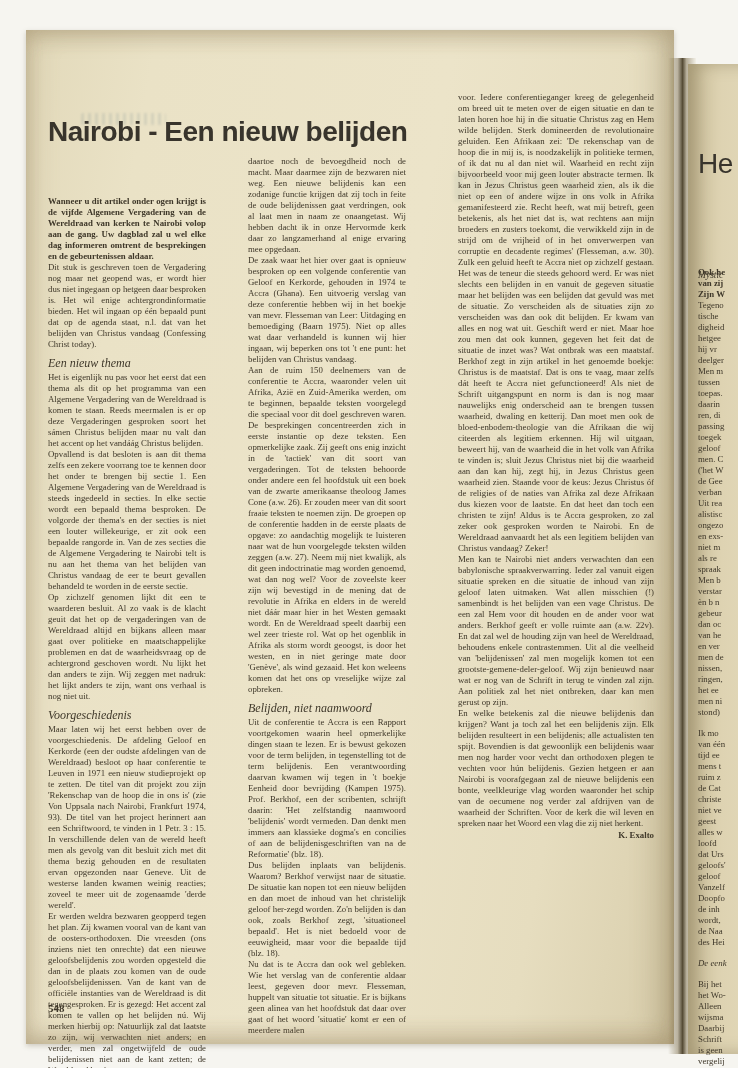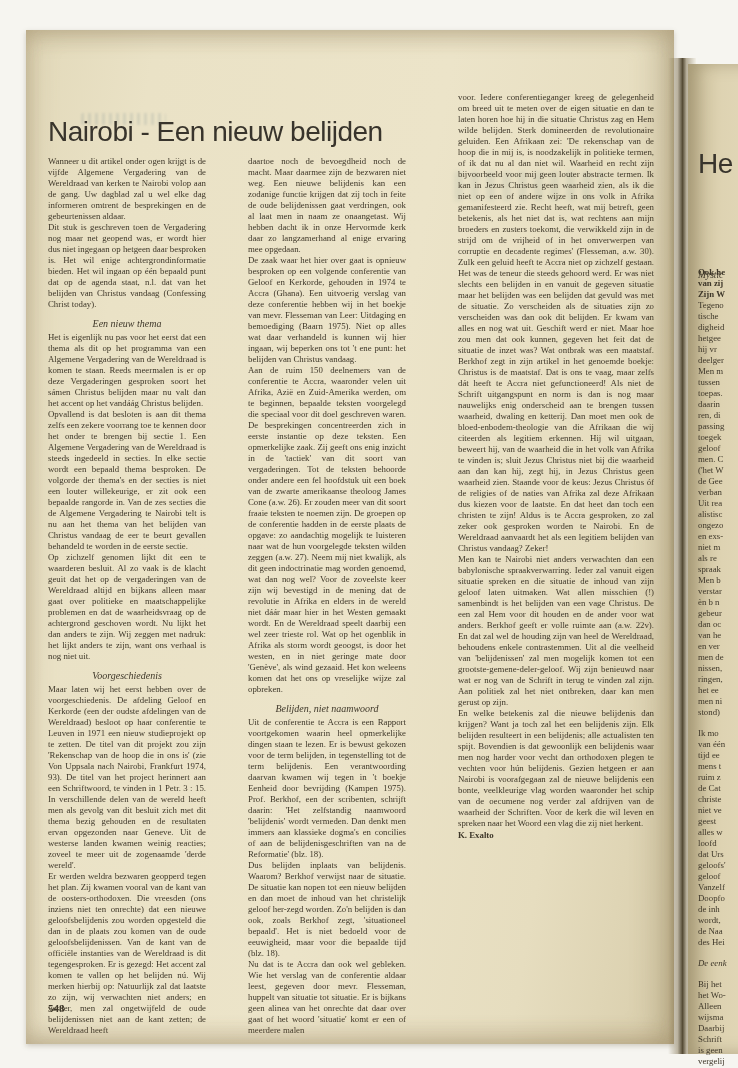--- a/index.html
+++ b/index.html
@@ -10,33 +10,33 @@
   .left-page{position:absolute;left:26px;top:30px;width:648px;height:1014px;
     background:linear-gradient(100deg,#e2d9ba 0%,#eae2c6 16%,#ece4c9 52%,#e6ddbf 80%,#d8cdab 100%);
     box-shadow:0 2px 5px rgba(90,80,50,.25);}
   .left-page::after{content:"";position:absolute;inset:0;pointer-events:none;
     box-shadow:inset 0 8px 16px rgba(140,120,80,.16),
                inset 0 -10px 18px rgba(140,120,80,.16),
                inset 12px 0 24px rgba(150,130,90,.14),
                inset -16px 0 28px rgba(110,92,55,.28);}
 
   .article-title{position:absolute;left:22px;top:86px;width:400px;margin:0;
-    font-family:"Liberation Sans","DejaVu Sans",sans-serif;font-weight:400;
+    font-family:"Liberation Sans","DejaVu Sans",sans-serif;font-weight:700;
     font-size:28px;letter-spacing:-.5px;color:#38342c;white-space:nowrap;}
 
   .col{position:absolute;width:158px;color:#3e3729;
     font-size:8.8px;line-height:11px;}
   .col1{left:22px;top:126px;}
   .col2{left:222px;top:126px;}
   .col3{left:432px;top:62px;width:196px;}
 
   .para{margin:0;text-align:justify;}
-  .para.lead{font-weight:normal;}
-  .sect-h{margin:8px 0 3px;font-size:10px;font-weight:400;font-style:italic;color:#3e3729;text-align:center;}
-  .author{text-align:left;font-weight:bold;margin-top:1px;}
+  .para.lead{font-weight:bold;margin-top:40px;}
+  .sect-h{margin:8px 0 3px;font-size:12px;font-weight:400;font-style:italic;color:#3e3729;}
+  .author{text-align:right;font-weight:bold;margin-top:1px;}
 
   .page-number{position:absolute;left:22px;top:972px;font-size:11px;font-weight:bold;color:#3e3729;}
 
   
   .ghost{position:absolute;pointer-events:none;border-radius:2px;}
   .ghost-1{left:55px;top:83px;width:85px;height:12px;opacity:.32;filter:blur(1.2px);
     background:repeating-linear-gradient(90deg,rgba(110,132,136,.55) 0 3px,rgba(110,132,136,0) 3px 7px);}
   .ghost-2{left:428px;top:141px;width:150px;height:30px;opacity:.28;filter:blur(2px);
     background:repeating-linear-gradient(90deg,rgba(128,150,140,.5) 0 9px,rgba(128,150,140,0) 9px 16px);}
 
@@ -83,21 +83,21 @@
     <p class="para">Er werden weldra bezwaren geopperd tegen het plan. Zij kwamen vooral van de kant van de oosters-orthodoxen. Die vreesden (ons inziens niet ten onrechte) dat een nieuwe geloofsbelijdenis zou worden opgesteld die dan in de plaats zou komen van de oude geloofsbelijdenissen. Van de kant van de officiële instanties van de Wereldraad is dit tegengesproken. Er is gezegd: Het accent zal komen te vallen op het belijden nú. Wij merken hierbij op: Natuurlijk zal dat laatste zo zijn, wij verwachten niet anders; en verder, men zal ongetwijfeld de oude belijdenissen niet aan de kant zetten; de Wereldraad heeft</p>
   </section>
 
   <section class="col col2">
     <p class="para">daartoe noch de bevoegdheid noch de macht. Maar daarmee zijn de bezwaren niet weg. Een nieuwe belijdenis kan een zodanige functie krijgen dat zij toch in feite de oude belijdenissen gaat verdringen, ook al laat men in naam ze onaangetast. Wij hebben dacht ik in onze Hervormde kerk daar zo langzamerhand al enige ervaring mee opgedaan.</p>
     <p class="para">De zaak waar het hier over gaat is opnieuw besproken op een volgende conferentie van Geloof en Kerkorde, gehouden in 1974 te Accra (Ghana). Een uitvoerig verslag van deze conferentie hebben wij in het boekje van mevr. Flesseman van Leer: Uitdaging en bemoediging (Baarn 1975). Niet op alles wat daar verhandeld is kunnen wij hier ingaan, wij beperken ons tot 't ene punt: het belijden van Christus vandaag.</p>
     <p class="para">Aan de ruim 150 deelnemers van de conferentie te Accra, waaronder velen uit Afrika, Azië en Zuid-Amerika werden, om te beginnen, bepaalde teksten voorgelegd die speciaal voor dit doel geschreven waren. De besprekingen concentreerden zich in eerste instantie op deze teksten. Een opmerkelijke zaak. Zij geeft ons enig inzicht in de 'tactiek' van dit soort van vergaderingen. Tot de teksten behoorde onder andere een fel hoofdstuk uit een boek van de zwarte amerikaanse theoloog James Cone (a.w. 26). Er zouden meer van dit soort fraaie teksten te noemen zijn. De groepen op de conferentie hadden in de eerste plaats de opgave: zo aandachtig mogelijk te luisteren naar wat de hun voorgelegde teksten wilden zeggen (a.w. 27). Neem mij niet kwalijk, als dit geen indoctrinatie mag worden genoemd, wat dan nog wel? Voor de zoveelste keer zijn wij bevestigd in de mening dat de revolutie in Afrika en elders in de wereld niet dáár maar hier in het Westen gemaakt wordt. En de Wereldraad speelt daarbij een wel zeer trieste rol. Wat op het ogenblik in Afrika als storm wordt geoogst, is door het westen, en in niet geringe mate door 'Genève', als wind gezaaid. Het kon weleens komen dat het ons op vreselijke wijze zal opbreken.</p>
     <h3 class="sect-h">Belijden, niet naamwoord</h3>
     <p class="para">Uit de conferentie te Accra is een Rapport voortgekomen waarin heel opmerkelijke dingen staan te lezen. Er is bewust gekozen voor de term belijden, in tegenstelling tot de term belijdenis. Een verantwoording daarvan kwamen wij tegen in 't boekje Eenheid door bevrijding (Kampen 1975). Prof. Berkhof, een der scribenten, schrijft daarin: 'Het zelfstandig naamwoord 'belijdenis' wordt vermeden. Dan denkt men immers aan klassieke dogma's en concilies of aan de belijdenisgeschriften van na de Reformatie' (blz. 18).</p>
     <p class="para">Dus belijden inplaats van belijdenis. Waarom? Berkhof verwijst naar de situatie. De situatie kan nopen tot een nieuw belijden en dan moet de inhoud van het christelijk geloof her-zegd worden. Zo'n belijden is dan ook, zoals Berkhof zegt, 'situationeel bepaald'. Het is niet bedoeld voor de eeuwigheid, maar voor die bepaalde tijd (blz. 18).</p>
-    <p class="para">Nu dat is te Accra dan ook wel gebleken. Wie het verslag van de conferentie aldaar leest, gegeven door mevr. Flesseman, huppelt van situatie tot situatie. Er is bijkans geen alinea van het onrechte dat daar over gaat of het woord 'situatie' komt er een of meerdere malen</p>
+    <p class="para">Nu dat is te Accra dan ook wel gebleken. Wie het verslag van de conferentie aldaar leest, gegeven door mevr. Flesseman, huppelt van situatie tot situatie. Er is bijkans geen alinea van het hoofdstuk dat daar over gaat of het woord 'situatie' komt er een of meerdere malen</p>
   </section>
 
   <section class="col col3">
     <p class="para">voor. Iedere conferentieganger kreeg de gelegenheid om breed uit te meten over de eigen situatie en dan te laten horen hoe hij in die situatie Christus zag en Hem wilde belijden. Sterk domineerden de revolutionaire geluiden. Een Afrikaan zei: 'De rekenschap van de hoop die in mij is, is noodzakelijk in politieke termen, of ik dat nu al dan niet wil. Waarheid en recht zijn bijvoorbeeld voor mij geen louter abstracte termen. Ik kan in Jezus Christus geen waarheid zien, als ik die niet op een of andere wijze in ons volk in Afrika gemanifesteerd zie. Recht heeft, wat mij betreft, geen betekenis, als het niet dat is, wat rechtens aan mijn broeders en zusters toekomt, die verwikkeld zijn in de strijd om de vrijheid of in het omverwerpen van corruptie en decadente regimes' (Flesseman, a.w. 30). Zulk een geluid heeft te Accra niet op zichzelf gestaan. Het was de teneur die steeds gehoord werd. Er was niet slechts een belijden in en vanuit de gegeven situatie maar het belijden was een belijden dat gevuld was met de situatie. Zo verscheiden als de situaties zijn zo verscheiden was dan ook dit belijden. Er kwam van alles en nog wat uit. Geschift werd er niet. Maar hoe zou men dat ook kunnen, gegeven het feit dat de situatie de inzet was? Wat ontbrak was een maatstaf. Berkhof zegt in zijn artikel in het genoemde boekje: Christus is de maatstaf. Dat is ons te vaag, maar zelfs dát heeft te Accra niet gefunctioneerd! Als niet de Schrift uitgangspunt en norm is dan is nog maar nauwelijks enig onderscheid aan te brengen tussen waarheid, dwaling en ketterij. Dan moet men ook de bloed-enbodem-theologie van die Afrikaan die wij citeerden als legitiem erkennen. Hij wil uitgaan, beweert hij, van de waarheid die in het volk van Afrika te vinden is; sluit Jezus Christus niet bij die waarheid aan dan kan hij, zegt hij, in Jezus Christus geen waarheid zien. Staande voor de keus: Jezus Christus óf de religies of de naties van Afrika zal deze Afrikaan dus kiezen voor de laatste. En dat heet dan toch een christen te zijn! Aldus is te Accra gesproken, zo zal zeker ook gesproken worden te Nairobi. En de Wereldraad aanvaardt het als een legitiem belijden van Christus vandaag? Zeker!</p>
     <p class="para">Men kan te Nairobi niet anders verwachten dan een babylonische spraakverwarring. Ieder zal vanuit eigen situatie spreken en die situatie de inhoud van zijn geloof laten uitmaken. Wat allen misschien (!) samenbindt is het belijden van een vage Christus. De een zal Hem voor dit houden en de ander voor wat anders. Berkhof geeft er volle ruimte aan (a.w. 22v). En dat zal wel de houding zijn van heel de Wereldraad, behoudens enkele contrastemmen. Uit al die veelheid van 'belijdenissen' zal men mogelijk komen tot een grootste-gemene-deler-geloof. Wij zijn benieuwd naar wat er nog van de Schrift in terug te vinden zal zijn. Aan politiek zal het niet ontbreken, daar kan men gerust op zijn.</p>
     <p class="para">En welke betekenis zal die nieuwe belijdenis dan krijgen? Want ja toch zal het een belijdenis zijn. Elk belijden resulteert in een belijdenis; alle actualisten ten spijt. Bovendien is dat gewoonlijk een belijdenis waar men nog harder voor vecht dan orthodoxen plegen te vechten voor hún belijdenis. Gezien hetgeen er aan Nairobi is voorafgegaan zal de nieuwe belijdenis een bonte, veelkleurige vlag worden waaronder het schip van de oecumene nog verder zal afdrijven van de waarheid der Schriften. Voor de kerk die wil leven en spreken naar het Woord een vlag die zij niet herkent.</p>
     <div class="author">K. Exalto</div>
   </section>
 
   <div class="page-number">548</div>

